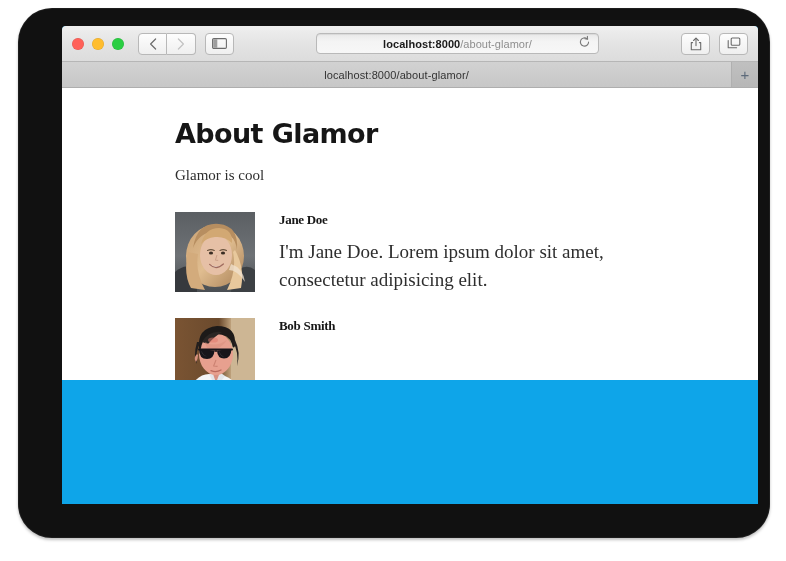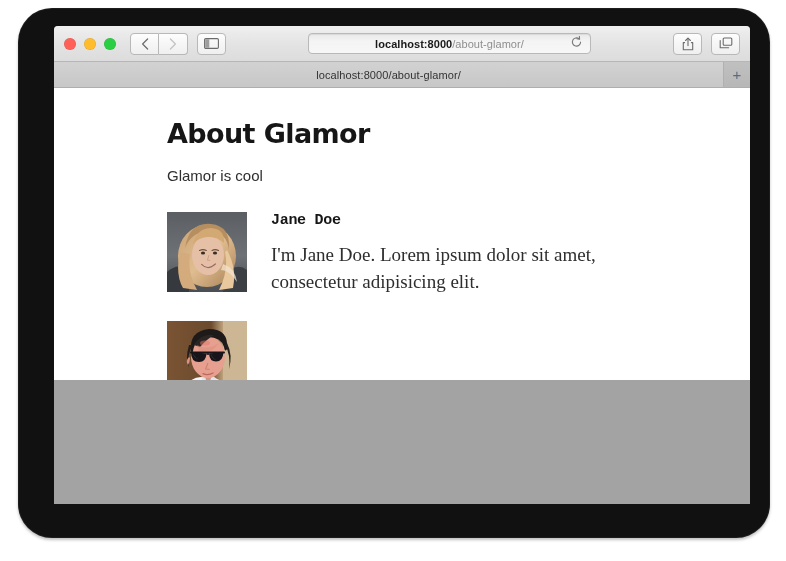--- a/index.html
+++ b/index.html
@@ -31,25 +31,25 @@
     position: absolute;
     inset: 0;
     border-radius: 34px;
     box-shadow: inset 0 0 0 1px rgba(255,255,255,0.05);
     pointer-events: none;
   }
 
   
   #browser-window {
     position: absolute;
-    left: 36px;
+    left: 44px;
     top: 18px;
     width: 696px;
     height: 478px;
-    background: #a3a3a3;
+    background: #0ea5e9;
     overflow: hidden;
     border-radius: 4px 4px 0 0;
   }
 
   
   #browser-toolbar {
     position: relative;
     height: 36px;
     background: linear-gradient(to bottom, #efefef 0%, #e4e4e4 50%, #dcdcdc 100%);
     border-bottom: 1px solid #b6b6b6;
@@ -190,21 +190,21 @@
   #page-title {
     font-family: "DejaVu Sans", sans-serif;
     font-size: 27px;
     font-weight: bold;
     letter-spacing: -0.6px;
     color: #161616;
     margin: 0 0 16px 0;
     line-height: 1.15;
   }
   #page-subtitle {
-    font-family: Liberation Sans, sans-serif;
+    font-family: Liberation Serif, serif;
     font-size: 15px;
     color: #2e2e2e;
     margin: 0 0 26px 0;
     line-height: 1.4;
   }
 
   .profile {
     display: flex;
     align-items: flex-start;
     margin-bottom: 25px;
@@ -219,22 +219,22 @@
     background: #cfcfcf;
   }
   .profile-avatar svg { display: block; width: 80px; height: 80px; }
 
   .profile-body {
     flex: 1;
     min-width: 0;
     padding-top: 1px;
   }
   .profile-name {
-    font-family: Liberation Mono, monospace;
-    font-size: 15px;
+    font-family: Liberation Serif, serif;
+    font-size: 13px;
     font-weight: bold;
     letter-spacing: -0.3px;
     color: #161616;
     margin: 0 0 11px 0;
     line-height: 1.1;
   }
   .profile-bio {
     font-family: "Liberation Serif", serif;
     font-size: 19px;
     line-height: 1.45;
@@ -401,20 +401,21 @@
               <path d="M42 32.5 Q42.5 40.5 49 40.5 Q56 40.5 56.5 31 Z" fill="#17151a"></path>
               <path d="M26 33 Q28 38 32 38.6 Q28 37 26.6 33.4 Z" fill="#4d4a52" opacity="0.85"></path>
               <path d="M44 33.4 Q45.6 38.6 49.4 39 Q45.6 37.6 44.6 33.8 Z" fill="#4d4a52" opacity="0.7"></path>
               <path d="M39.5 33 L42 33" stroke="#17151a" stroke-width="1.6"></path>
               <path d="M41 42 L38.6 48 L42.6 48.4" fill="none" stroke="#cc8272" stroke-width="1.1" stroke-linejoin="round"></path>
               <path d="M36 52.6 Q41 54.8 46 52" fill="none" stroke="#b9695d" stroke-width="1.3" stroke-linecap="round"></path>
               <path d="M22 36 Q18 40 21 44 Q23 41 23 37 Z" fill="#d8927f"></path>
             </svg>
           </div>
           <div class="profile-body">
+            <h2 class="profile-name">Bob Smith</h2>
           </div>
         </div>
 
       </div>
     </div>
 
   </div>
 </div>
 
 </body></html>

